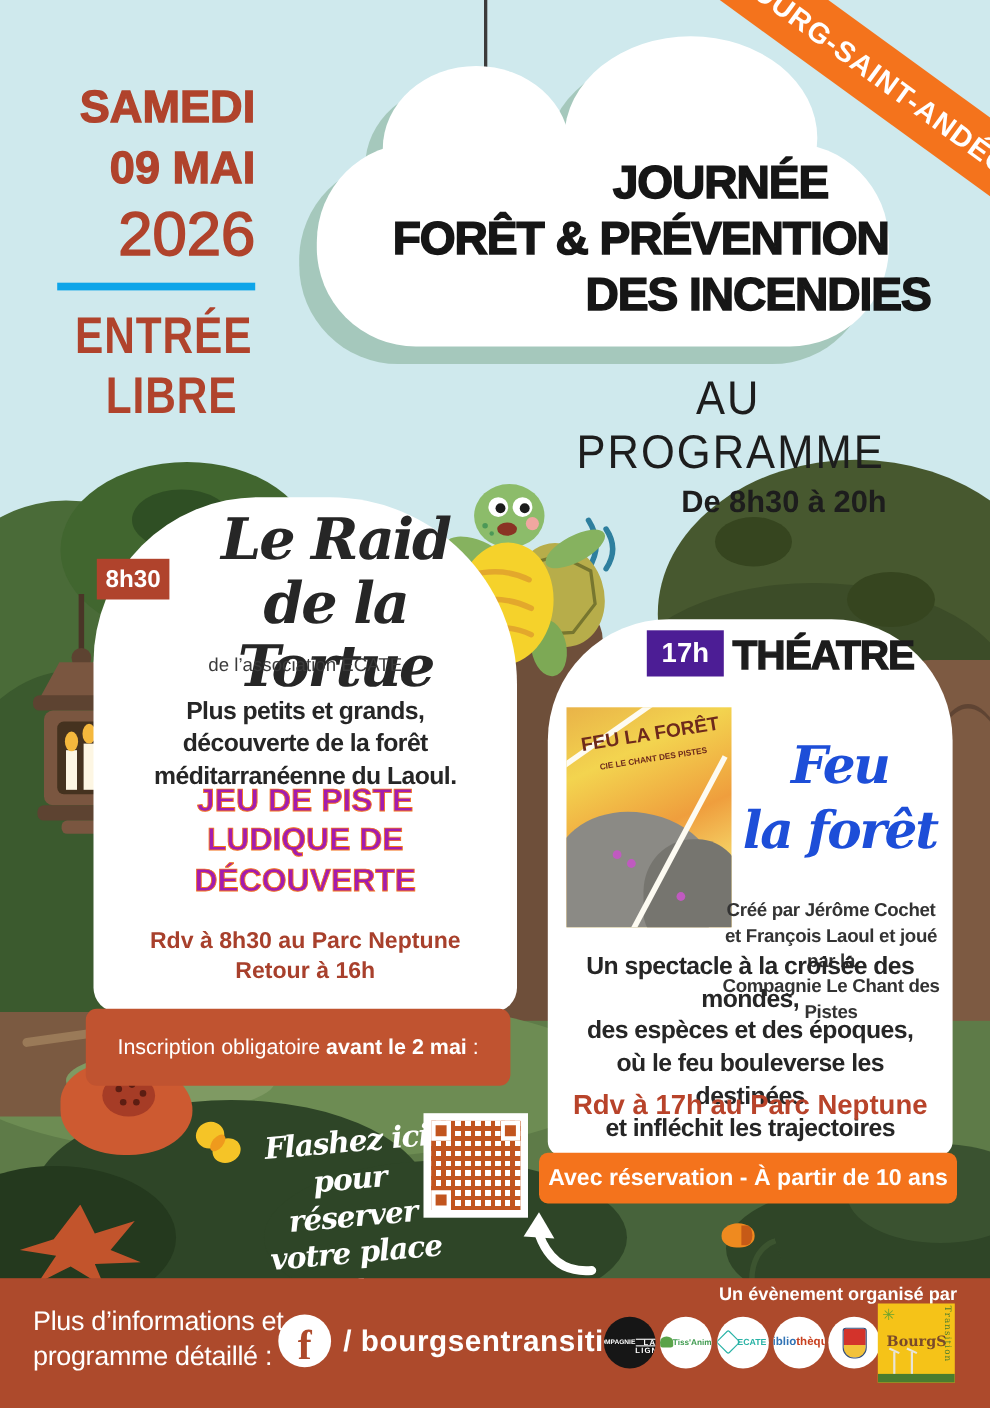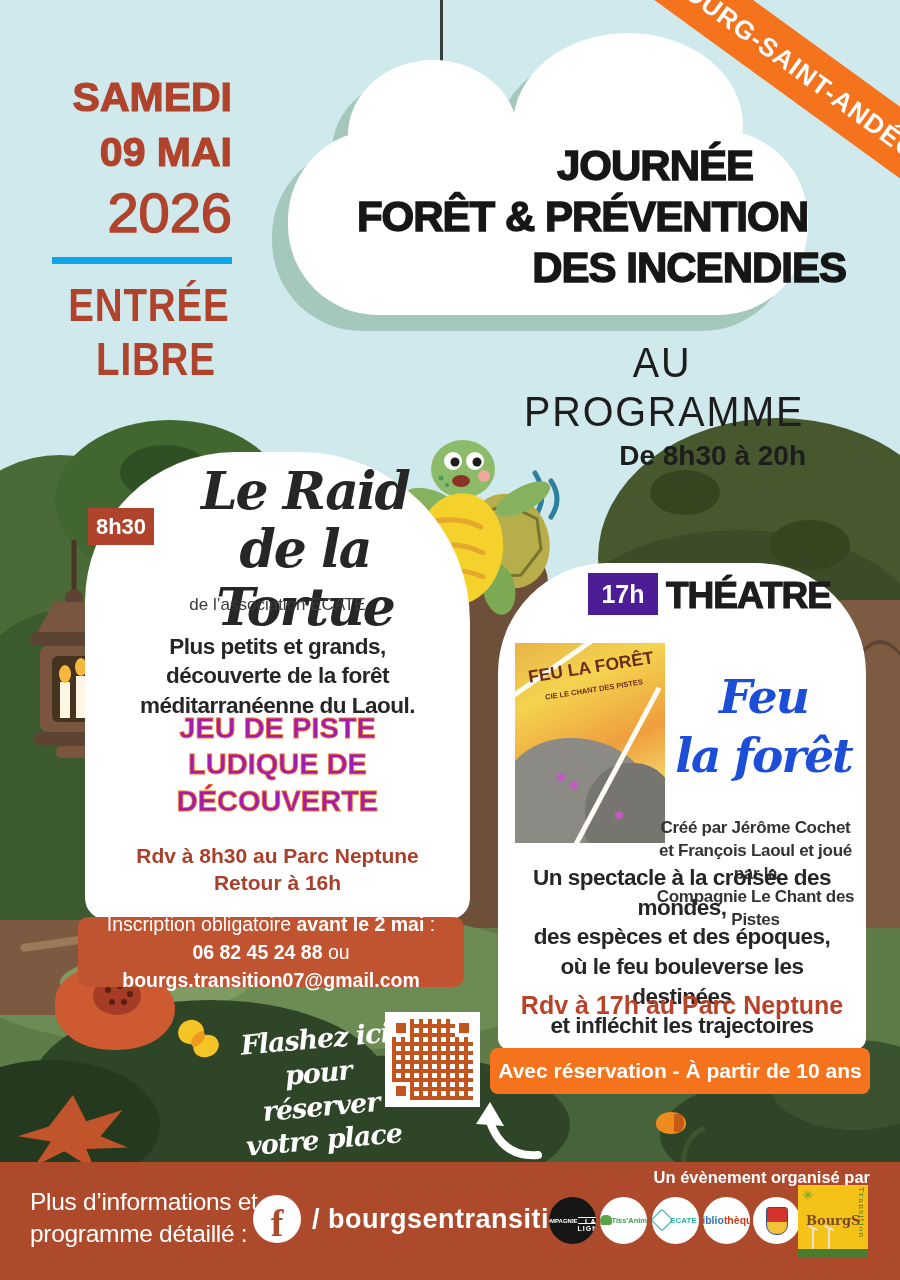--- a/index.html
+++ b/index.html
@@ -337,21 +337,20 @@
     <div class="raid-sub">de l’association ECATE</div>
     <div class="raid-desc">Plus petits et grands, découverte de la forêt méditarranéenne du Laoul.</div>
     <div class="raid-high">JEU DE PISTE LUDIQUE DE DÉCOUVERTE</div>
     <div class="raid-rdv">
       <div>Rdv à 8h30 au Parc Neptune</div>
       <div>Retour à 16h</div>
     </div>
   </div>
   <div class="raid-banner">
     <div><span>Inscription obligatoire </span><b>avant le 2 mai</b><span> :</span></div>
-    <div><b>06 82 45 24 88</b><span> ou </span><b>bourgs.transition07@gmail.com</b></div>
   </div>
 
   <div class="card theatre-card">
     <div class="badge-orange">17h</div>
     <div class="theatre-head">THÉATRE</div>
     <div class="show-poster">
       <div class="rock"></div>
         <div class="rock2"></div>
       <div class="stripe"></div>
         <div class="stripe2"></div>

